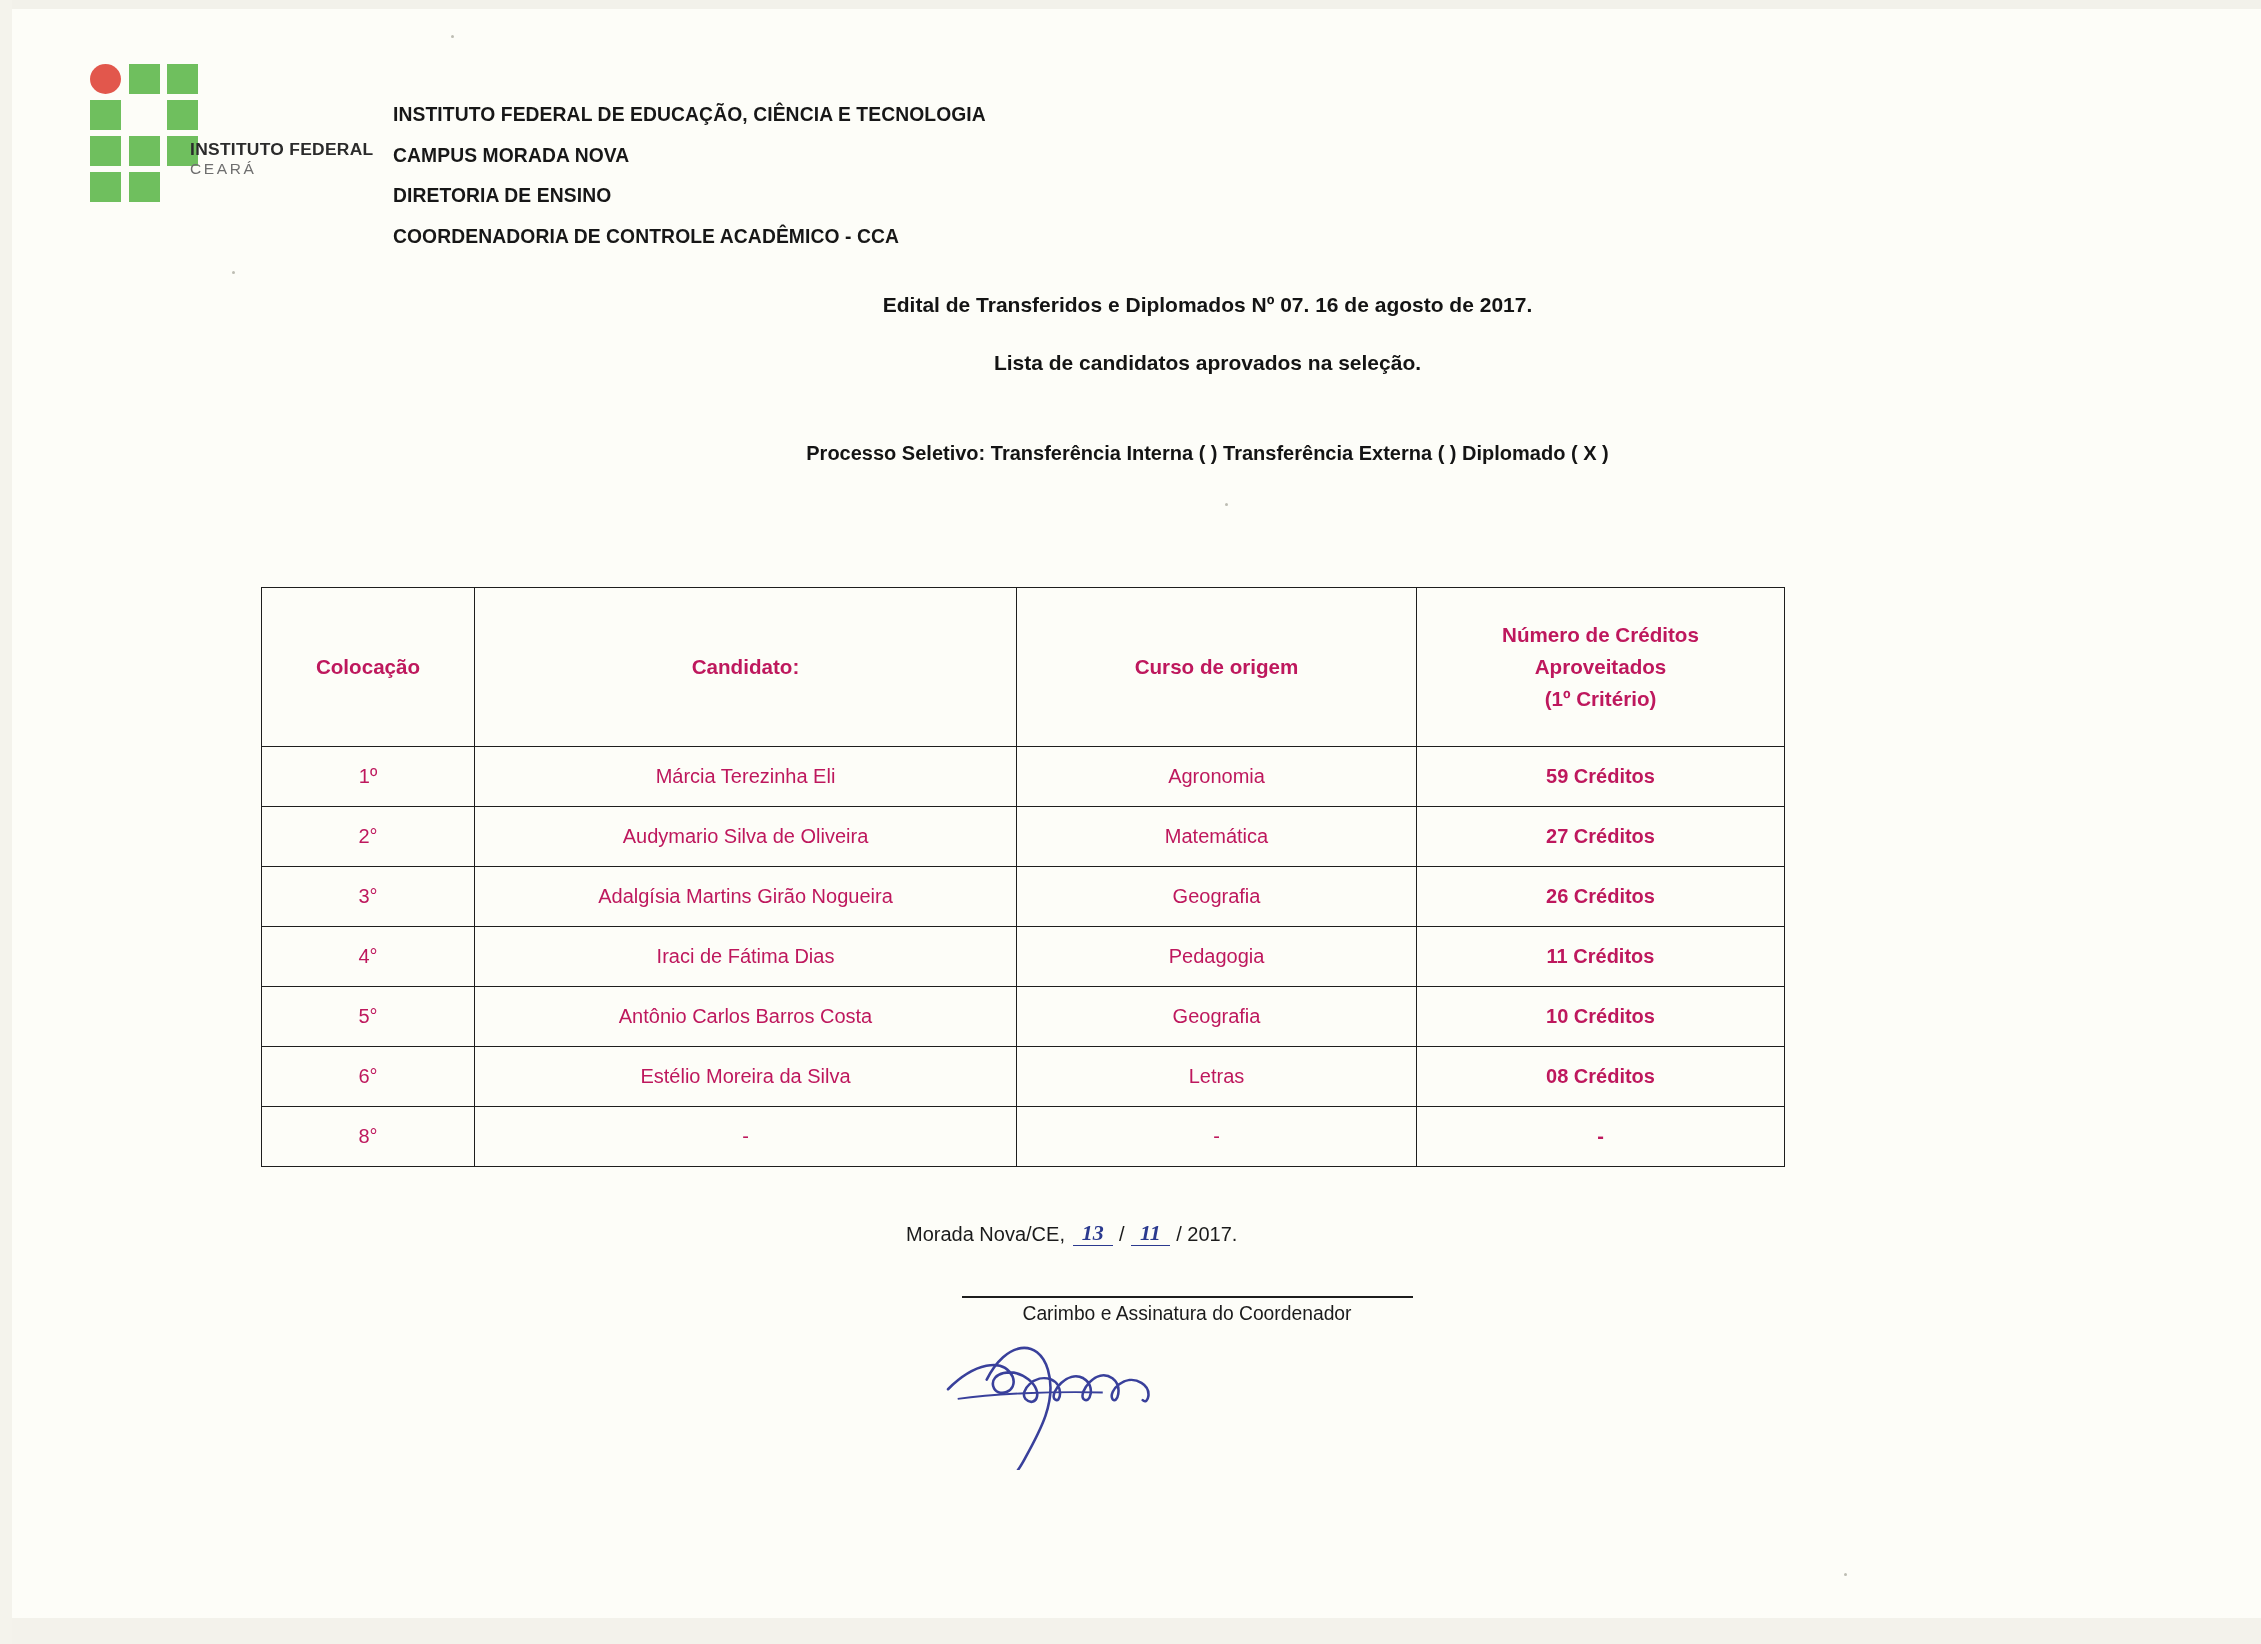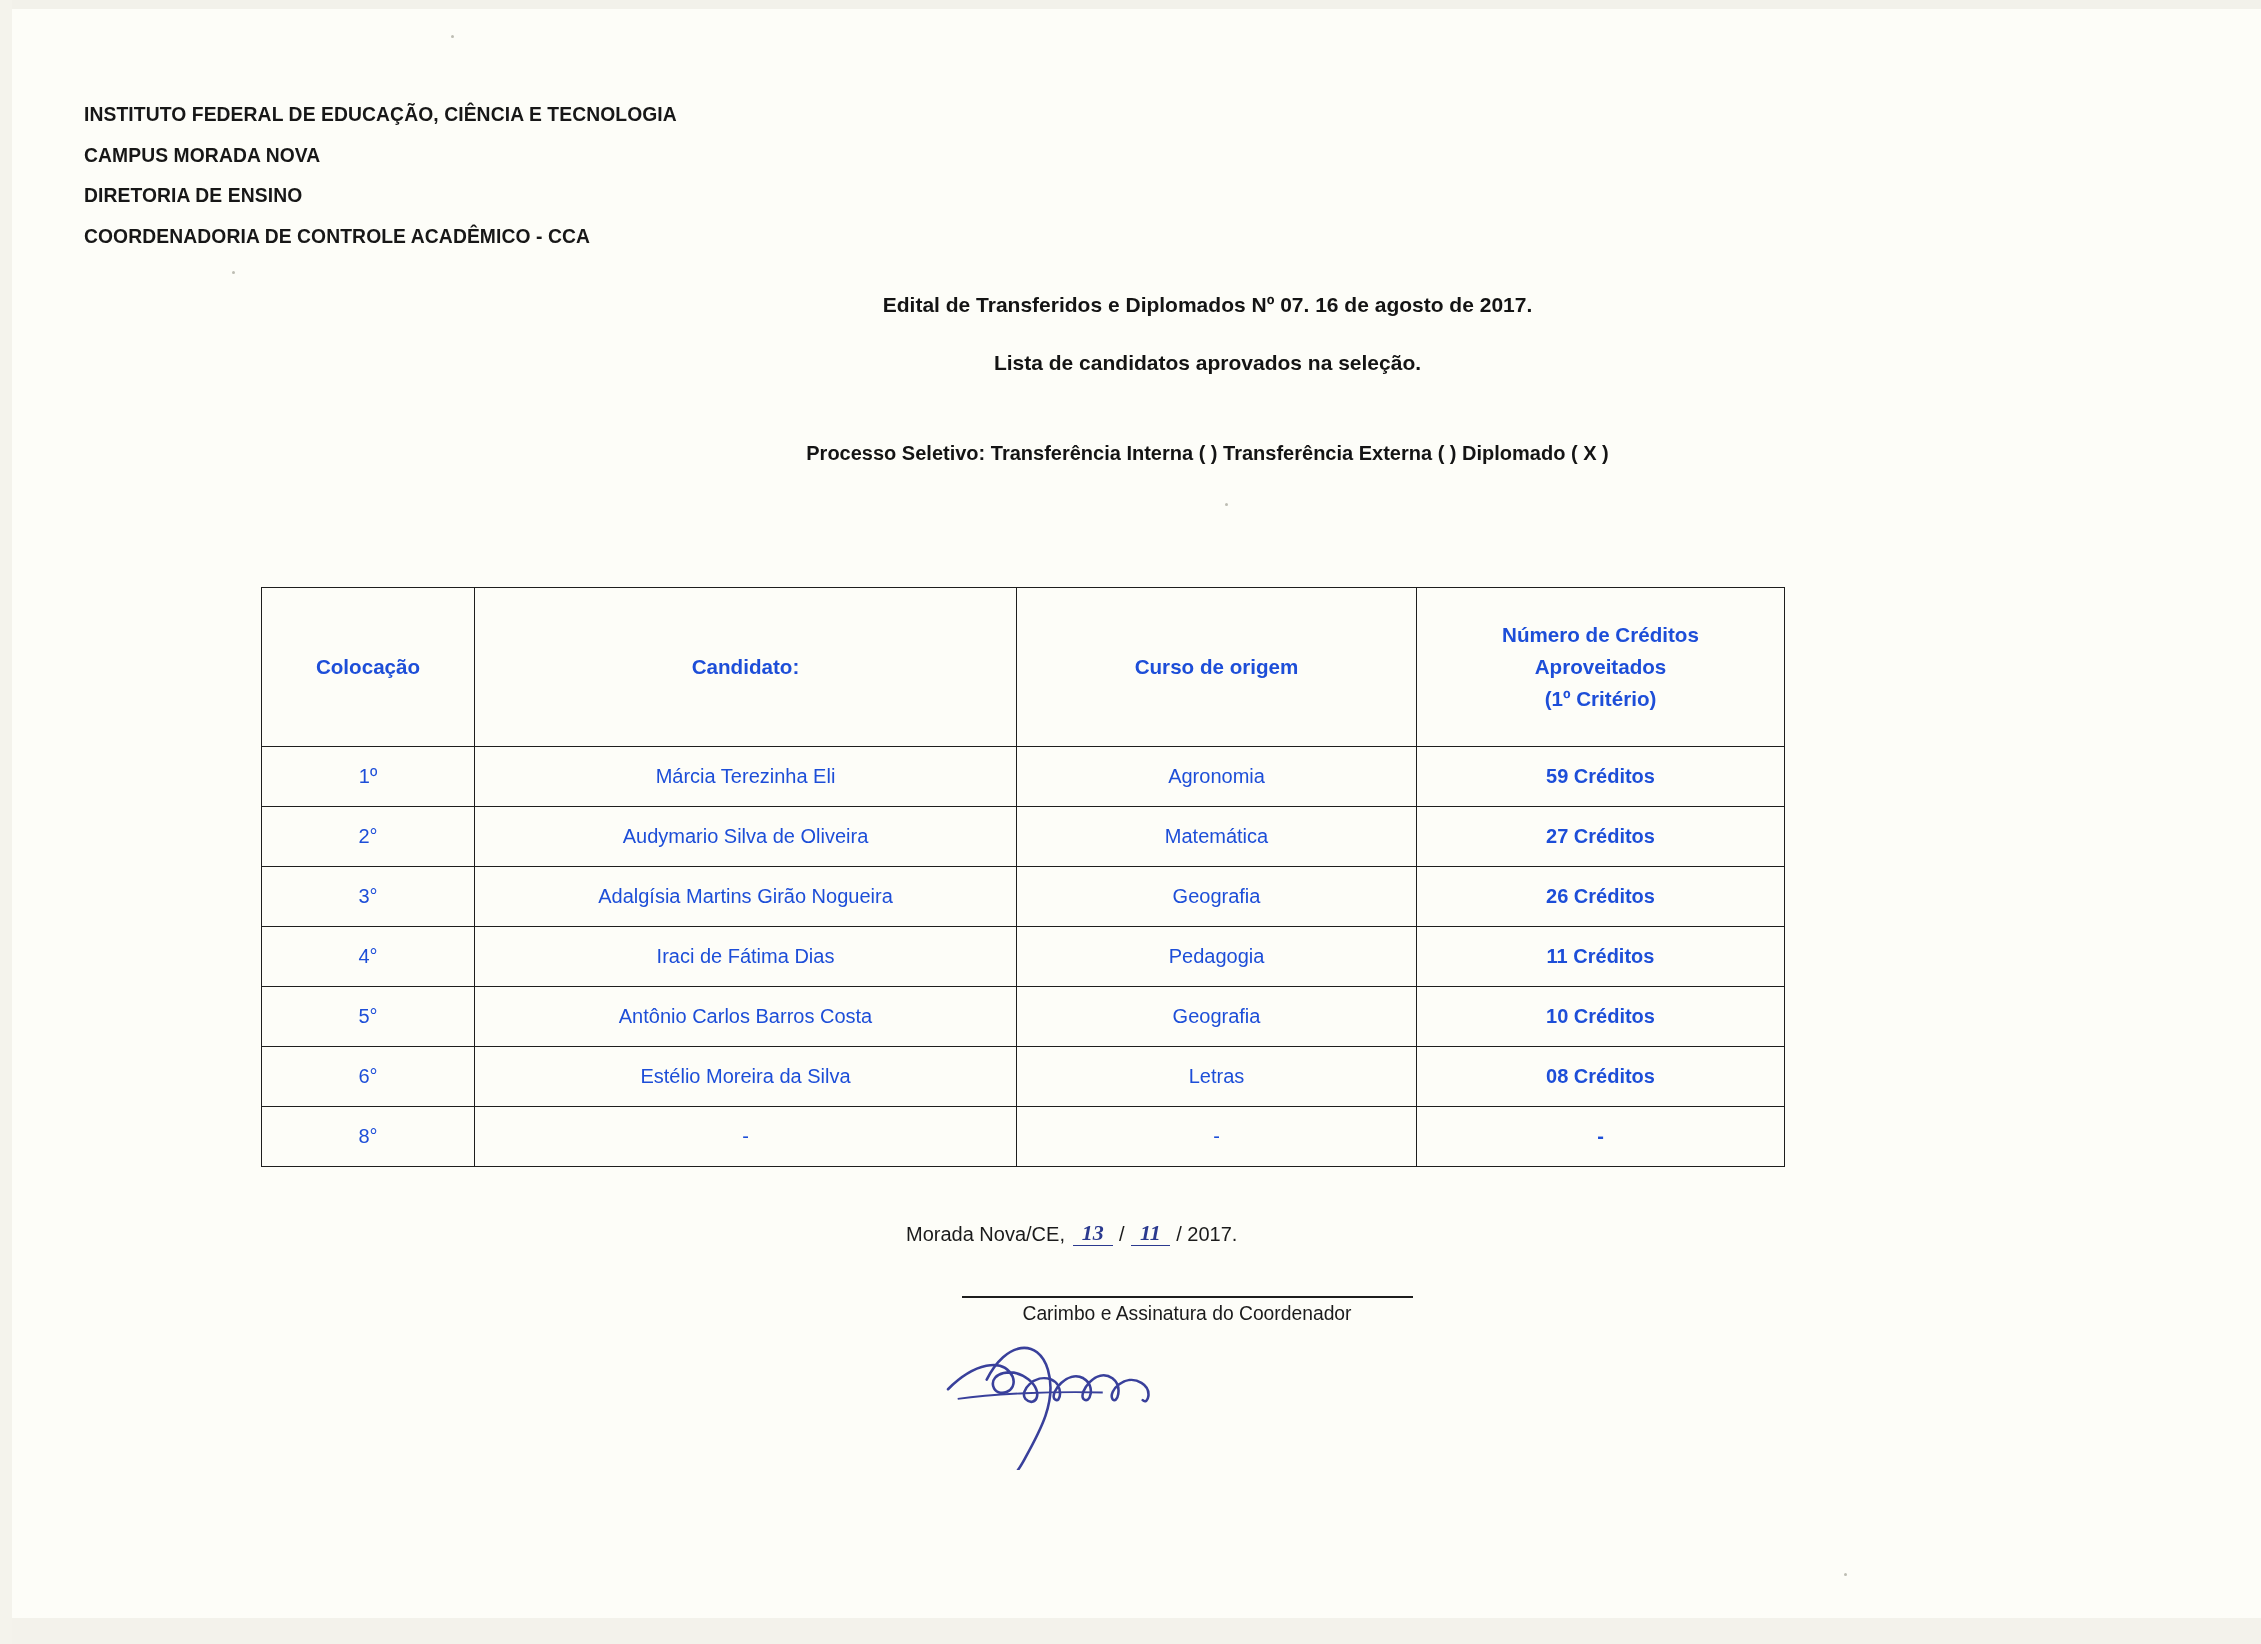--- a/index.html
+++ b/index.html
@@ -130,21 +130,21 @@
     width: 1522px;
   }
   table.list {
     border-collapse: collapse;
     width: 100%;
     table-layout: fixed;
   }
   table.list td, table.list th {
     border: 1.3px solid #1e1e1e;
     text-align: center;
-    color: #1d4ed8;
+    color: #be185d;
   }
   table.list thead th {
     font-size: 20.6px;
     font-weight: bold;
     height: 158px;
     vertical-align: middle;
     padding: 0 6.4px;
   }
   .th-credits div {
     line-height: 1.55;
@@ -220,20 +220,38 @@
 </style>
 </head>
 <body>
 
 <div class="page">
   <div class="scan-edge-top"></div>
   <div class="scan-edge-bottom"></div>
   <div class="scan-edge-left"></div>
 
   <div class="header">
+    <div class="logo-block">
+      <div class="logo-grid">
+        <div class="sq circle" style="left:0px;  top:0px;"></div>
+        <div class="sq" style="left:39px; top:0px;"></div>
+        <div class="sq" style="left:77px;top:0px;"></div>
+        <div class="sq" style="left:0px;  top:36px;"></div>
+        <div class="sq" style="left:77px;top:36px;"></div>
+        <div class="sq" style="left:0px;  top:72px;"></div>
+        <div class="sq" style="left:39px; top:72px;"></div>
+        <div class="sq" style="left:77px;top:72px;"></div>
+        <div class="sq" style="left:0px;  top:108px;"></div>
+        <div class="sq" style="left:39px; top:108px;"></div>
+      </div>
+      <div class="logo-text">
+        <div class="l1">INSTITUTO FEDERAL</div>
+        <div class="l2">CEARÁ</div>
+      </div>
+    </div>
 
     <div class="inst-lines">
       <div>INSTITUTO FEDERAL DE EDUCAÇÃO, CIÊNCIA E TECNOLOGIA</div>
       <div>CAMPUS MORADA NOVA</div>
       <div>DIRETORIA DE ENSINO</div>
       <div>COORDENADORIA DE CONTROLE ACADÊMICO - CCA</div>
     </div>
   </div>
 
   <div class="title-1">Edital de Transferidos e Diplomados Nº 07. 16 de agosto de 2017.</div>

